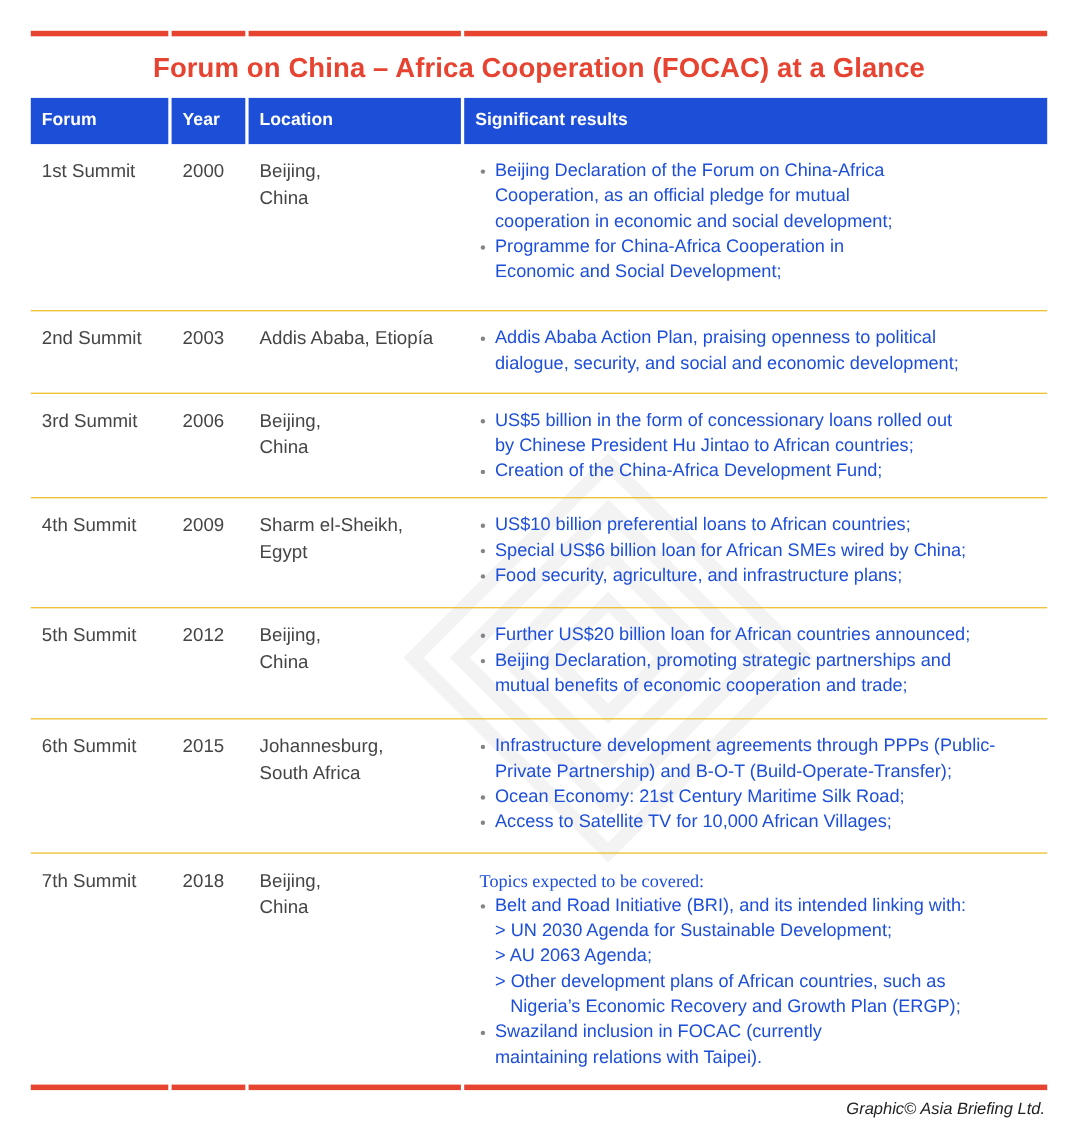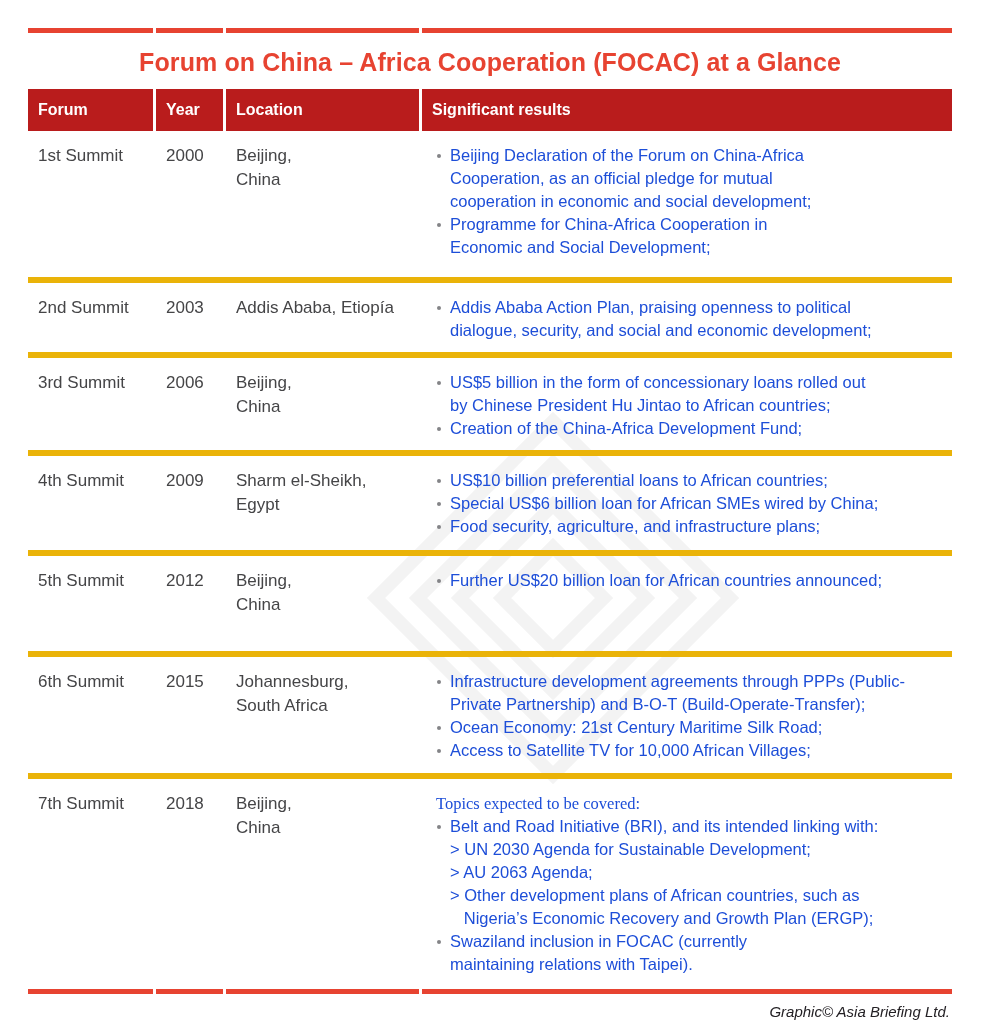--- a/index.html
+++ b/index.html
@@ -33,36 +33,36 @@
     letter-spacing: 0.1px;
   }
 
   .hdr-row {
     display: grid;
     grid-template-columns: 125px 67px 193px 1fr;
     column-gap: 3px;
     height: 42px;
   }
   .hdr-cell {
-    background: #b91c1c;
+    background: #1d4ed8;
     color: #ffffff;
     font-weight: bold;
     font-size: 16px;
     display: flex;
     align-items: center;
     padding-left: 10px;
   }
 
   .body-row {
     display: grid;
     grid-template-columns: 125px 67px 193px 1fr;
     column-gap: 3px;
     padding: 13px 0 10px 0;
   }
-  .body-row:not(:last-child) { border-bottom: 6px solid #eab308; }
+  .body-row:not(:last-child) { border-bottom: 1px solid #eab308; }
 
   .cell-dark {
     color: #454547;
     font-size: 17px;
     line-height: 24px;
     padding-left: 10px;
     white-space: pre-wrap;
   }
   .results-cell {
     color: #1d4ed8;
@@ -205,20 +205,25 @@
         <div class="body-row" style="min-height: 101px;">
     <div class="cell-dark">5th Summit</div>
     <div class="cell-dark">2012</div>
     <div class="cell-dark">Beijing,
 China</div>
     <div class="results-cell">
             <div class="res-item bullet">
               <span class="dot"></span>
               <span class="res-text">Further US$20 billion loan for African countries announced;</span>
             </div>
+            <div class="res-item bullet">
+              <span class="dot"></span>
+              <span class="res-text">Beijing Declaration, promoting strategic partnerships and
+mutual benefits of economic cooperation and trade;</span>
+            </div>
           </div>
   </div>
         <div class="body-row" style="min-height: 122px;">
     <div class="cell-dark">6th Summit</div>
     <div class="cell-dark">2015</div>
     <div class="cell-dark">Johannesburg,
 South Africa</div>
     <div class="results-cell">
             <div class="res-item bullet">
               <span class="dot"></span>

